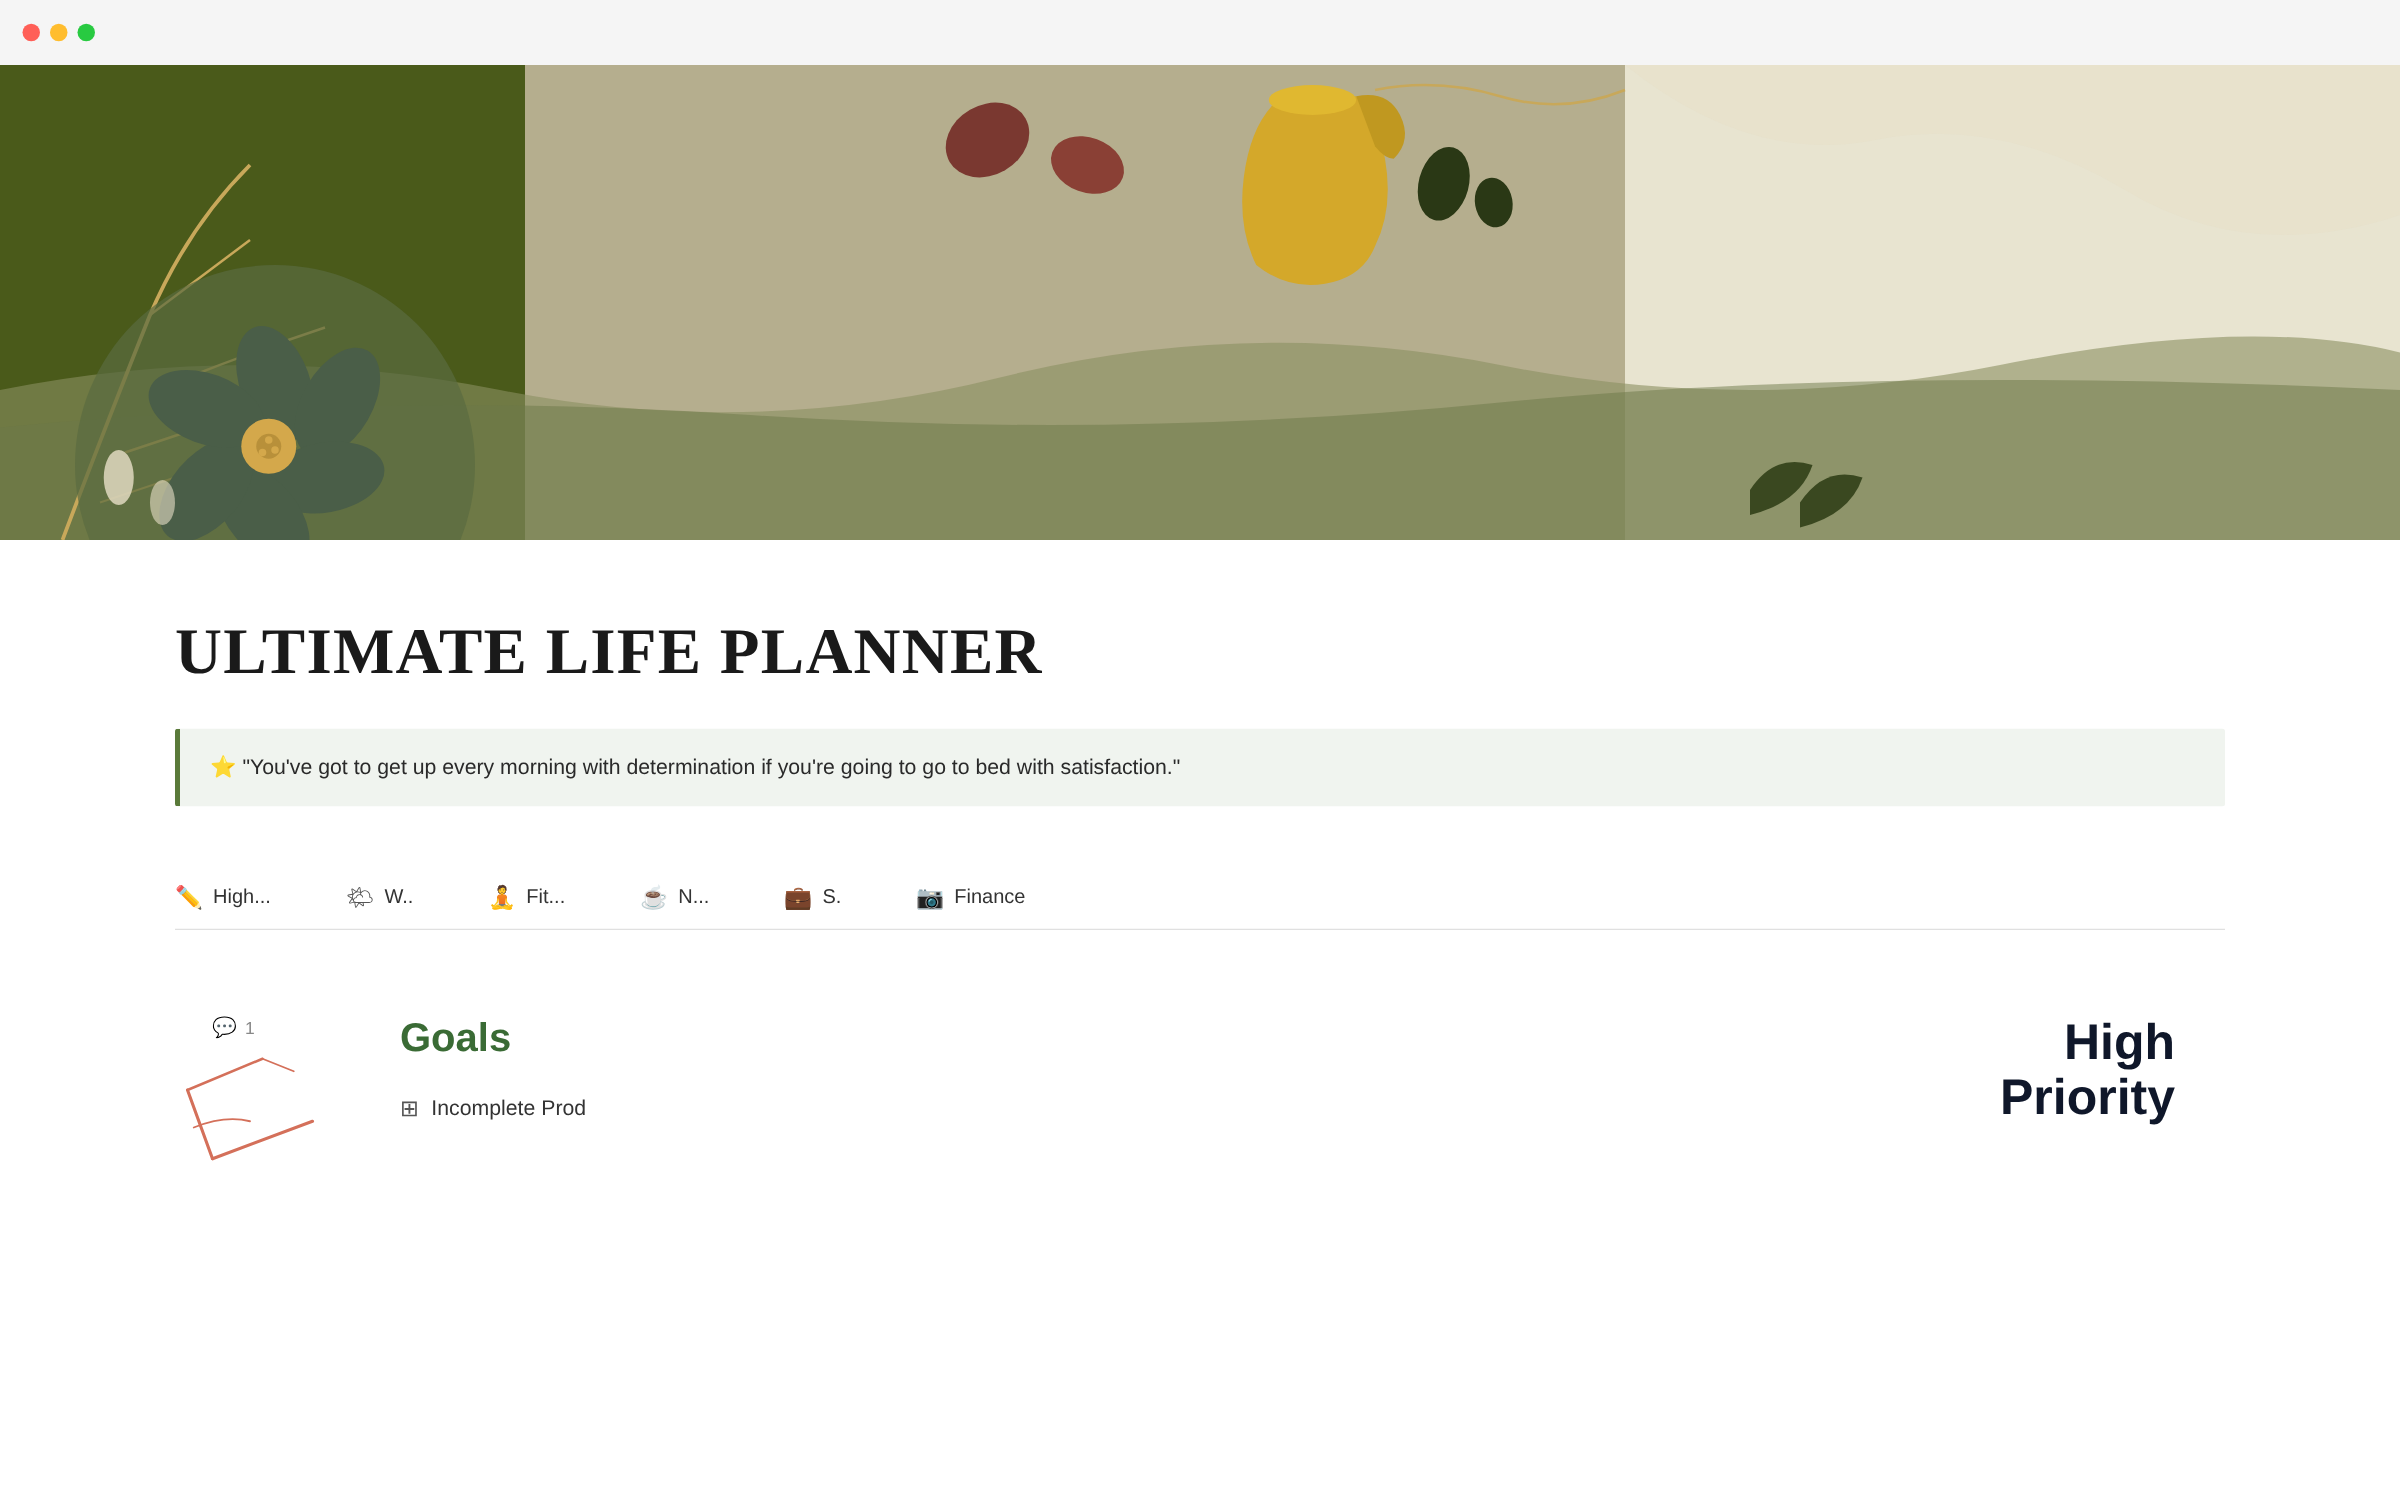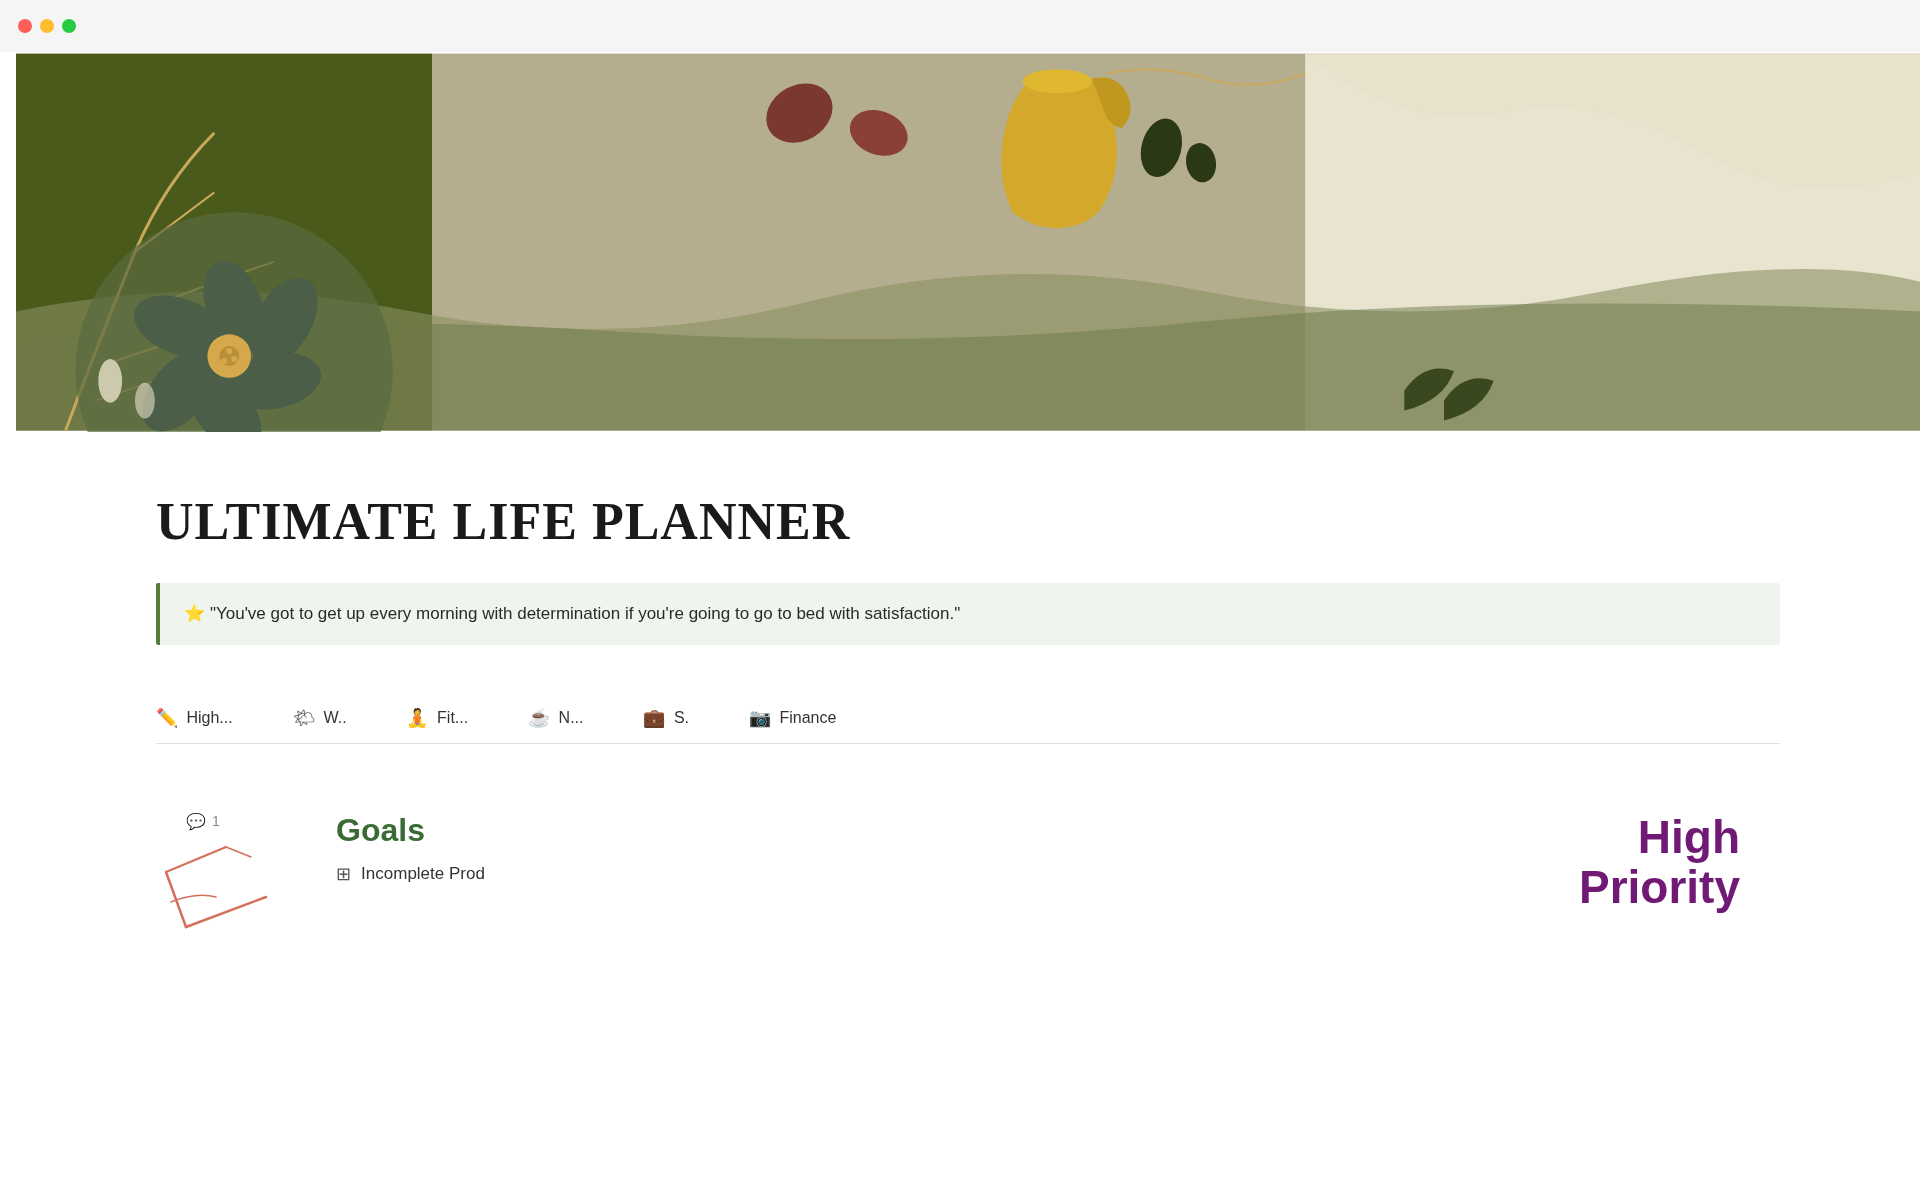--- a/index.html
+++ b/index.html
@@ -36,21 +36,20 @@
       height: 14px;
       border-radius: 50%;
     }
     .dot-red { background: #ff5f57; }
     .dot-yellow { background: #ffbd2e; }
     .dot-green { background: #28ca41; }
 
     
     .main-content {
       margin-top: 52px;
-      padding-left: 16px;
     }
 
     
     .hero-banner {
       width: 100%;
       height: 380px;
       position: relative;
       overflow: hidden;
     }
 
@@ -161,21 +160,21 @@
     }
 
     .goals-section {
       flex: 1;
     }
 
     .goals-title {
       font-size: 32px;
       font-weight: 700;
       color: #3a6b35;
-      margin-bottom: 14px;
+      margin-bottom: 27px;
     }
 
     .incomplete-goals-row {
       display: flex;
       align-items: center;
       gap: 10px;
       font-size: 17px;
       color: #333;
     }
 
@@ -184,23 +183,23 @@
       color: #555;
     }
 
     .priority-section {
       margin-left: auto;
       text-align: right;
       padding-right: 40px;
     }
 
     .priority-text {
-      font-size: 46px;
+      font-size: 40px;
       font-weight: 700;
-      color: #701a75;
+      color: #0f172a;
       line-height: 1.1;
       text-align: right;
     }
   </style>
 </head>
 <body>
 
 <div class="window-chrome">
   <div class="dot dot-red"></div>
   <div class="dot dot-yellow"></div>

